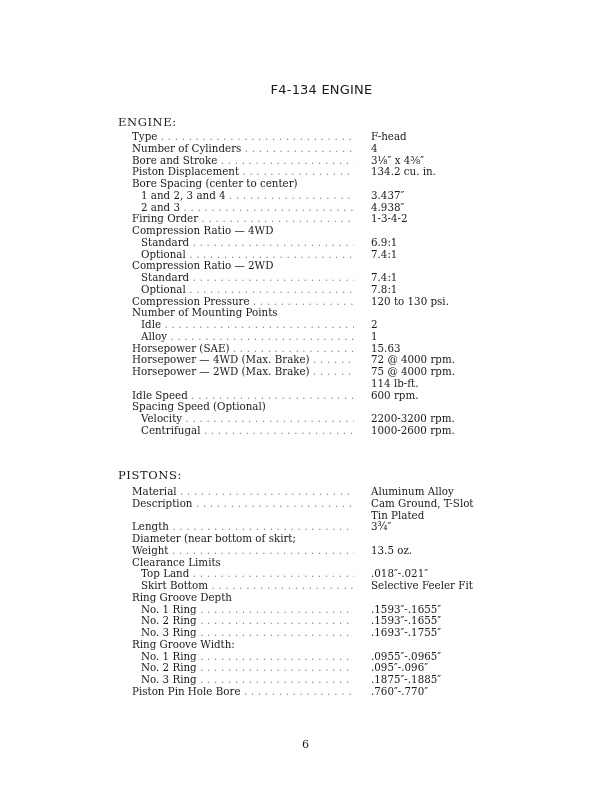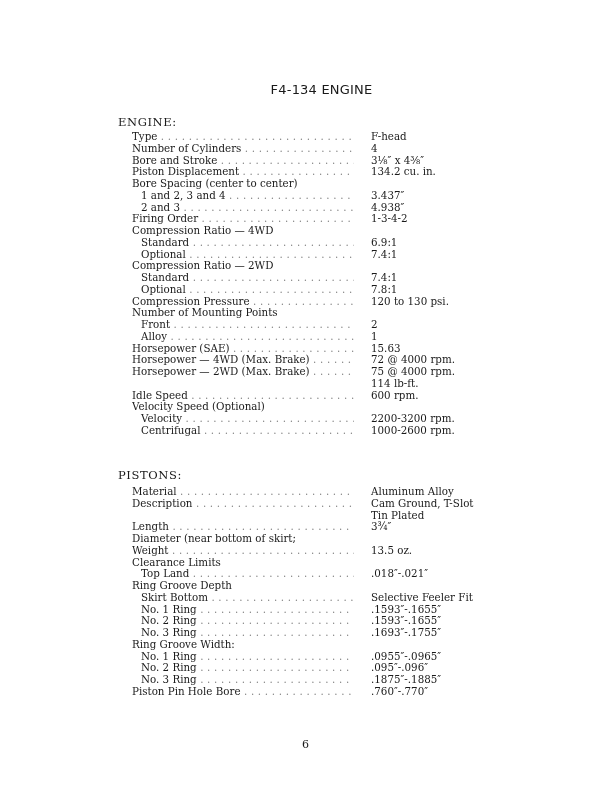--- a/index.html
+++ b/index.html
@@ -91,21 +91,21 @@
     </div>
     <div class="row">
       <span class="label dots">Compression Pressure</span>
       <span class="value">120 to 130 psi.</span>
     </div>
     <div class="row">
       <span class="label">Number of Mounting Points</span>
       <span class="value"></span>
     </div>
     <div class="row">
-      <span class="label indent dots">Front</span>
+      <span class="label indent dots">Idle</span>
       <span class="value">2</span>
     </div>
     <div class="row">
       <span class="label indent dots">Alloy</span>
       <span class="value">1</span>
     </div>
     <div class="row">
       <span class="label dots">Horsepower (SAE)</span>
       <span class="value">15.63</span>
     </div>
@@ -118,21 +118,21 @@
       <span class="value">75 @ 4000 rpm.</span>
     </div>
     <div class="row">
       <span class="value">114 lb-ft.</span>
     </div>
     <div class="row">
       <span class="label dots">Idle Speed</span>
       <span class="value">600 rpm.</span>
     </div>
     <div class="row">
-      <span class="label">Velocity Speed (Optional)</span>
+      <span class="label">Spacing Speed (Optional)</span>
       <span class="value"></span>
     </div>
     <div class="row">
       <span class="label indent dots">Velocity</span>
       <span class="value">2200-3200 rpm.</span>
     </div>
     <div class="row">
       <span class="label indent dots">Centrifugal</span>
       <span class="value">1000-2600 rpm.</span>
     </div>
@@ -166,28 +166,28 @@
     </div>
     <div class="row">
       <span class="label">Clearance Limits</span>
       <span class="value"></span>
     </div>
     <div class="row">
       <span class="label indent dots">Top Land</span>
       <span class="value">.018″-.021″</span>
     </div>
     <div class="row">
-      <span class="label">Ring Groove Depth</span>
-      <span class="value"></span>
-    </div>
-    <div class="row">
       <span class="label indent dots">Skirt Bottom</span>
       <span class="value">Selective Feeler Fit</span>
     </div>
     <div class="row">
+      <span class="label">Ring Groove Depth</span>
+      <span class="value"></span>
+    </div>
+    <div class="row">
       <span class="label indent dots">No. 1 Ring</span>
       <span class="value">.1593″-.1655″</span>
     </div>
     <div class="row">
       <span class="label indent dots">No. 2 Ring</span>
       <span class="value">.1593″-.1655″</span>
     </div>
     <div class="row">
       <span class="label indent dots">No. 3 Ring</span>
       <span class="value">.1693″-.1755″</span>

